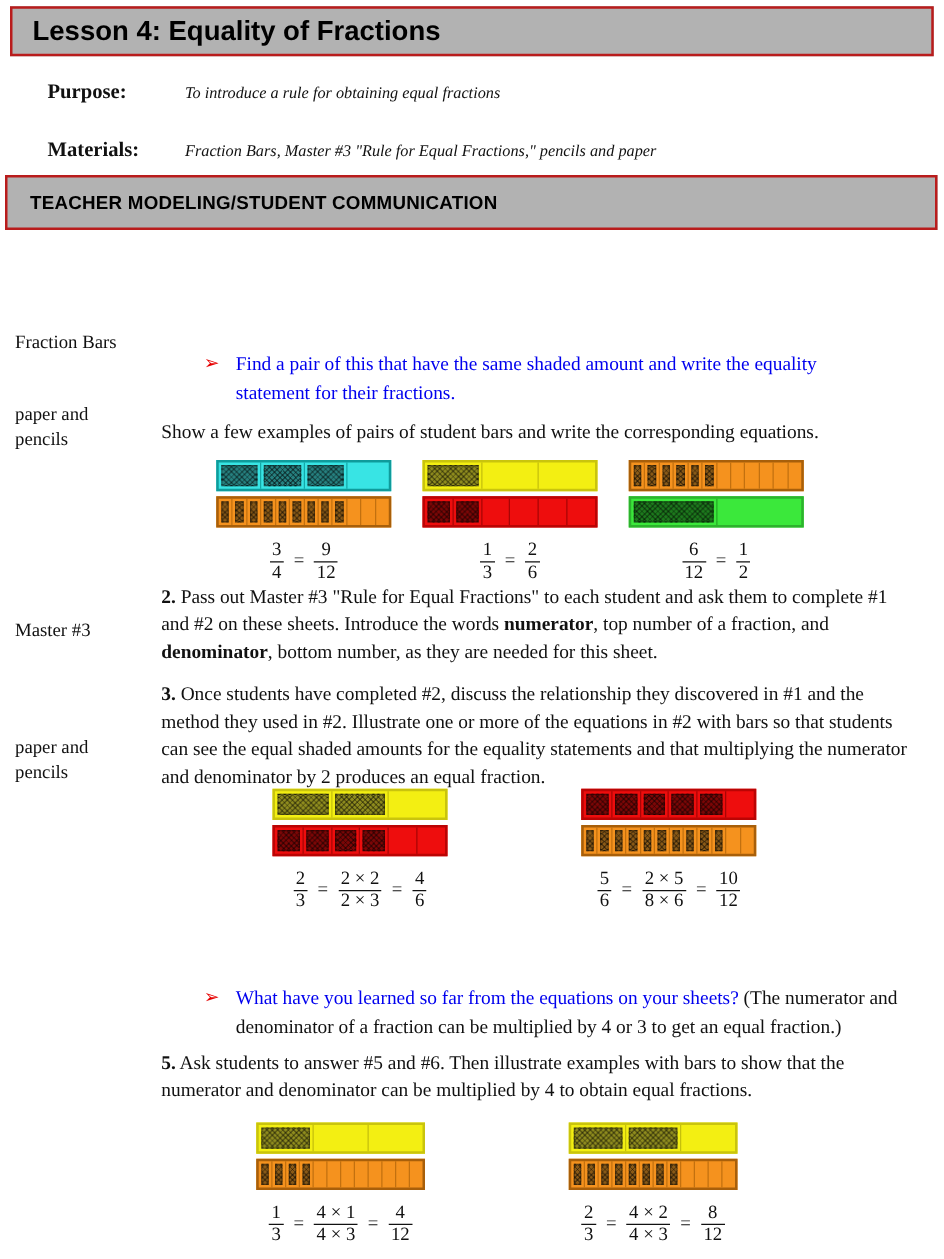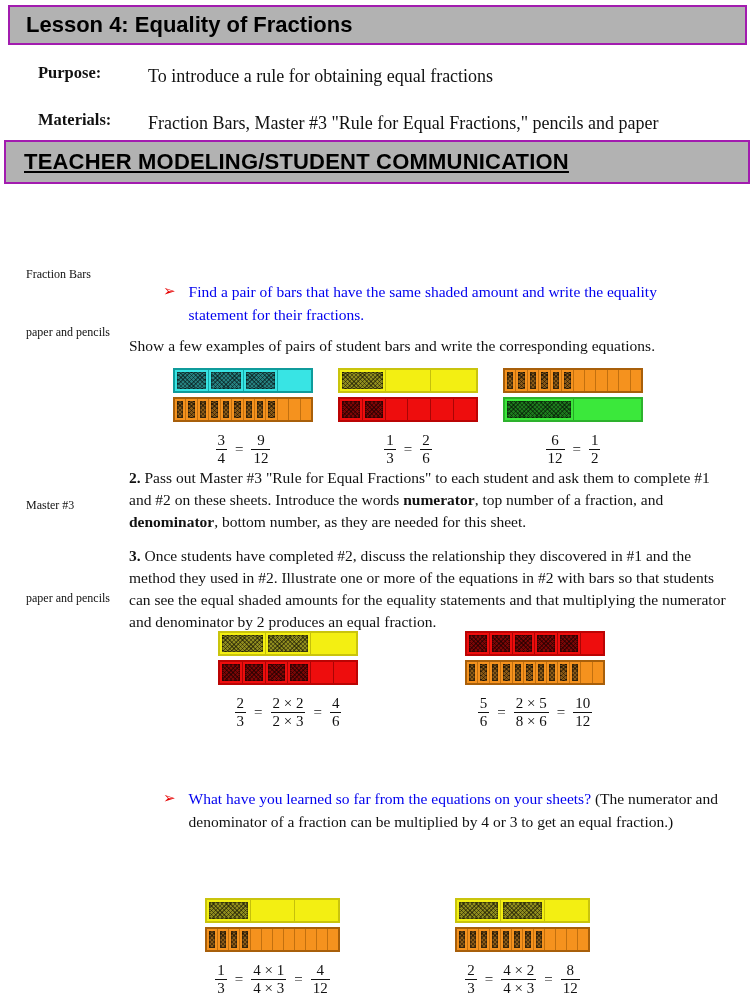--- a/index.html
+++ b/index.html
@@ -1,33 +1,33 @@
 <!DOCTYPE html>
 <html><head>
 <meta charset="utf-8">
 <style>
   html,body{margin:0;padding:0;background:#fff;}
   .page{position:relative;width:755px;height:1007px;background:#ffffff;overflow:hidden;
         font-family:"Liberation Serif",serif;color:#111;}
 
-  .graybar{position:absolute;background:#b2b2b2;border:2px solid #a21caf;
+  .graybar{position:absolute;background:#b2b2b2;border:2px solid #b91c1c;
            font-family:"Liberation Sans",sans-serif;font-weight:bold;color:#000;
            display:flex;align-items:center;box-sizing:border-box;}
   .title-bar{left:8px;top:5px;width:739px;height:40px;font-size:22px;padding-left:16px;}
-  .section-bar{left:4px;top:140px;width:746px;height:44px;font-size:22px;padding-left:18px;letter-spacing:.2px;text-decoration:underline;}
+  .section-bar{left:4px;top:140px;width:746px;height:44px;font-size:15px;padding-left:18px;letter-spacing:.2px;}
 
   .kv-label{position:absolute;font-weight:bold;font-size:16.5px;}
-  .kv-text{position:absolute;font-size:18px;}
+  .kv-text{position:absolute;font-size:13px;font-style:italic;}
 
   .activity-title{position:absolute;left:129px;top:202px;font-weight:bold;font-size:17.5px;}
 
   .para{position:absolute;font-size:15.5px;line-height:22px;}
   .step-num{font-weight:bold;}
 
-  .margin-label{position:absolute;left:26px;width:88px;font-size:12px;line-height:20px;}
+  .margin-label{position:absolute;left:12px;width:88px;font-size:15px;line-height:20px;}
   .m0{top:264px;} .m1{top:322px;} .m2{top:495px;} .m3{top:588px;}
 
   .bullet{position:absolute;display:flex;font-size:15.5px;line-height:23px;}
   .bullet .arrow{color:#e60000;margin-right:13px;font-size:15px;line-height:23px;}
   .blue{color:#0000ee;}
 
   .bar-group{position:absolute;display:flex;}
   .g0{left:173px;top:368px;gap:25px;} .g0 .pair{width:140px;}
   .g1{left:218px;top:631px;gap:107px;} .g1 .pair{width:140px;}
   .g2{left:205px;top:898px;gap:115px;} .g2 .pair{width:135px;}
@@ -65,21 +65,21 @@
 
 
   <span class="margin-label m0">Fraction Bars</span>
   <span class="margin-label m1">paper and pencils</span>
   <span class="margin-label m2">Master #3</span>
   <span class="margin-label m3">paper and pencils</span>
 
 
   <div class="bullet" style="left:163px;top:280px;width:548px;">
       <span class="arrow">➢</span>
-      <span><span class="blue">Find a pair of bars that have the same shaded amount and write the equality statement for their fractions.</span></span>
+      <span><span class="blue">Find a pair of this that have the same shaded amount and write the equality statement for their fractions.</span></span>
     </div>
 
   <div class="para" style="left:129px;top:335px;width:610px;">Show a few examples of pairs of student bars and write the corresponding equations.</div>
 
   <div class="bar-group g0">
       <div class="pair">
         <div class="fbar" style="background: rgb(56, 228, 228); border-color: rgb(15, 155, 155);">
           <div class="cell" style="border-right: 1px solid rgb(20, 168, 168);">
             <div class="shade" style="background-color: rgb(38, 128, 127);"></div>
           </div>
@@ -333,20 +333,21 @@
         </div>
       </div>
     </div>
 
 
   <div class="bullet" style="left:163px;top:787px;width:562px;">
       <span class="arrow">➢</span>
       <span><span class="blue">What have you learned so far from the equations on your sheets?</span><span> (The numerator and denominator of a fraction can be multiplied by 4 or 3 to get an equal fraction.)</span></span>
     </div>
 
+  <div class="para" style="left:129px;top:840px;width:612px;"><span class="step-num">5.</span><span> Ask students to answer #5 and #6. Then illustrate examples with bars to show that the numerator and denominator can be multiplied by 4 to obtain equal fractions.</span></div>
 
   <div class="bar-group g2">
       <div class="pair">
         <div class="fbar" style="background: rgb(243, 239, 18); border-color: rgb(201, 196, 13);">
           <div class="cell" style="border-right: 1px solid rgb(197, 192, 12);">
             <div class="shade" style="background-color: rgb(143, 140, 30);"></div>
           </div>
           <div class="cell" style="border-right: 1px solid rgb(197, 192, 12);"></div>
           <div class="cell"></div>
         </div>

